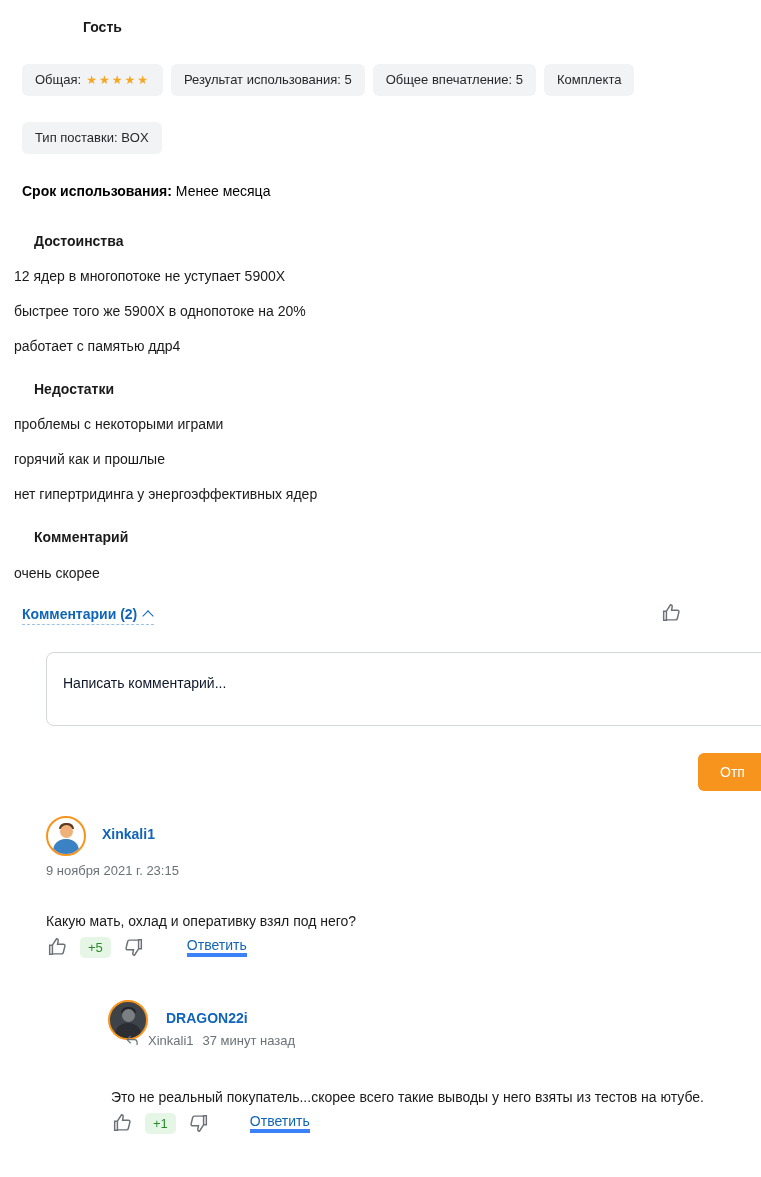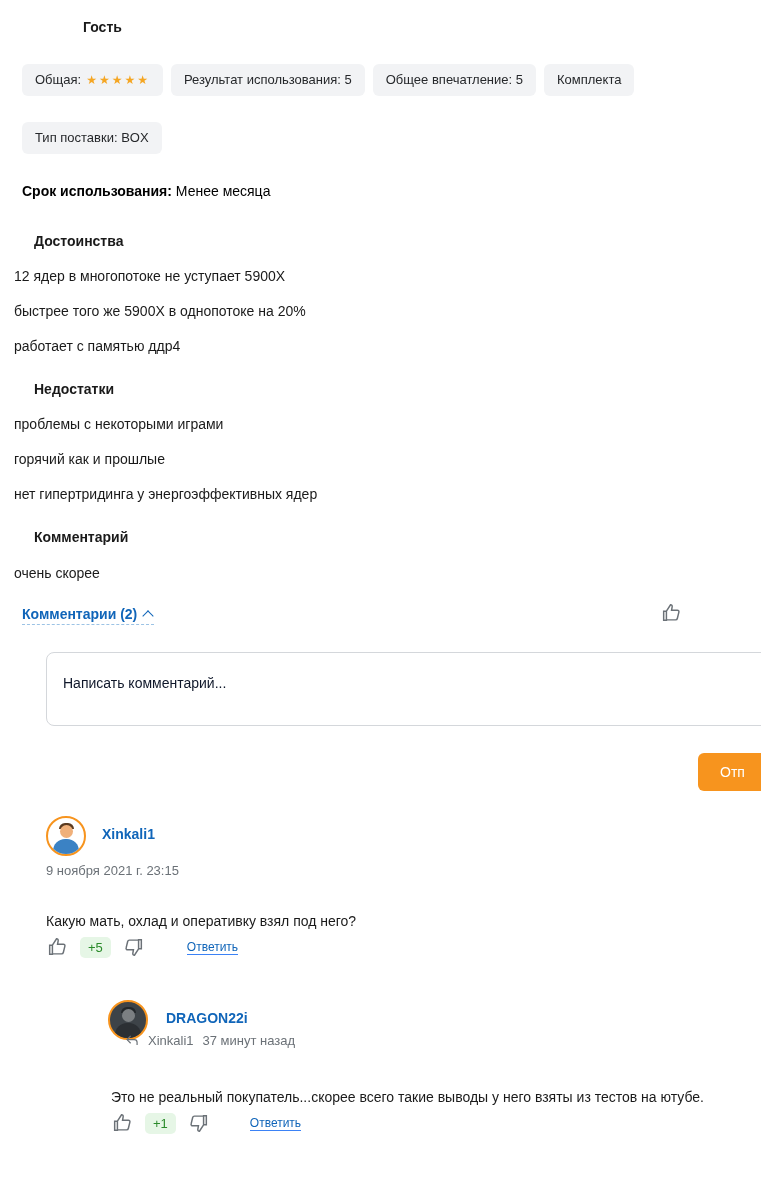--- a/index.html
+++ b/index.html
@@ -278,23 +278,23 @@
   }
   .score {
     background: #e6f6e6;
     color: #2a8a2a;
     font-size: 13px;
     border-radius: 5px;
     padding: 3px 8px;
     line-height: 15px;
   }
   .reply-link {
-    font-size: 12px;
+    font-size: 14px;
     color: #1065b9;
-    border-bottom: 1px solid #3b82f6;
+    border-bottom: 4px solid #3b82f6;
     cursor: pointer;
     margin-left: 30px;
   }
   .c2 .reply-link { margin-left: 28px; }
   svg { display: block; }
 </style>
 </head>
 <body>
 
 <div class="page">

